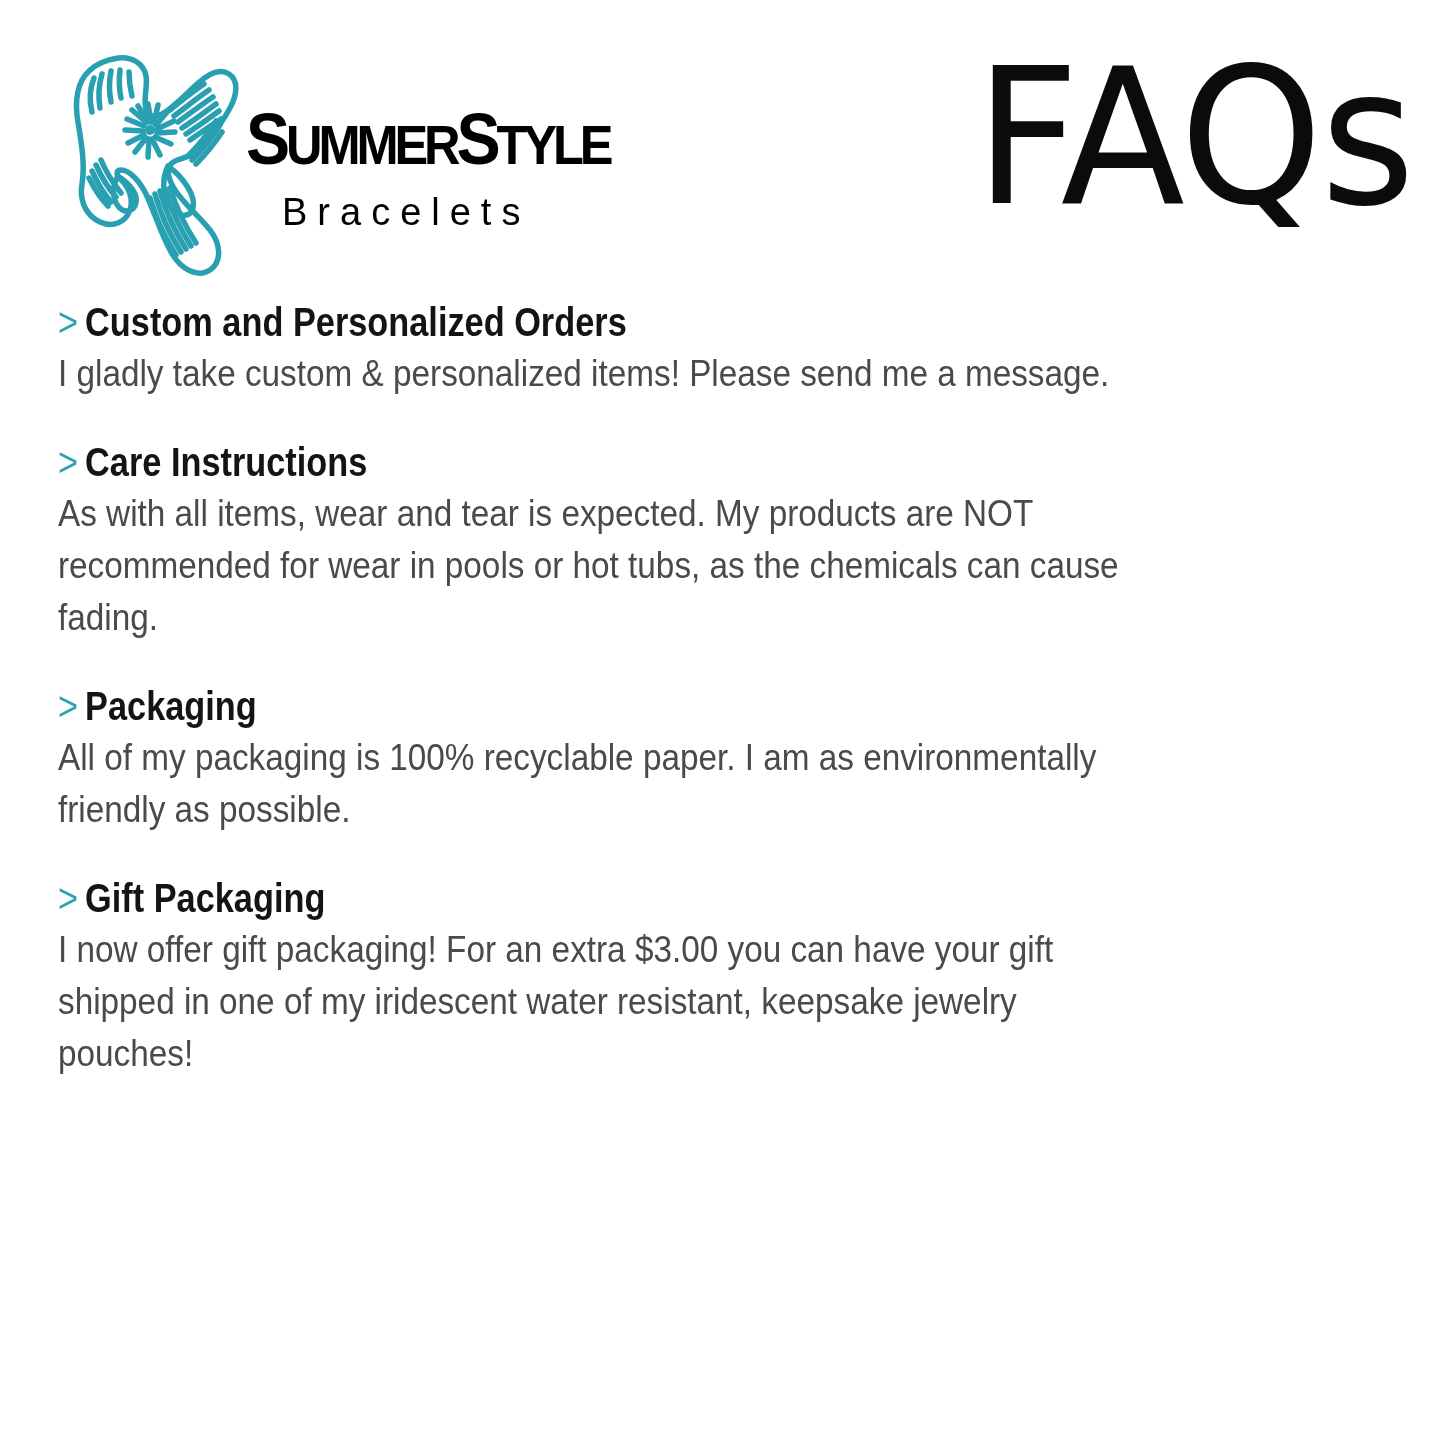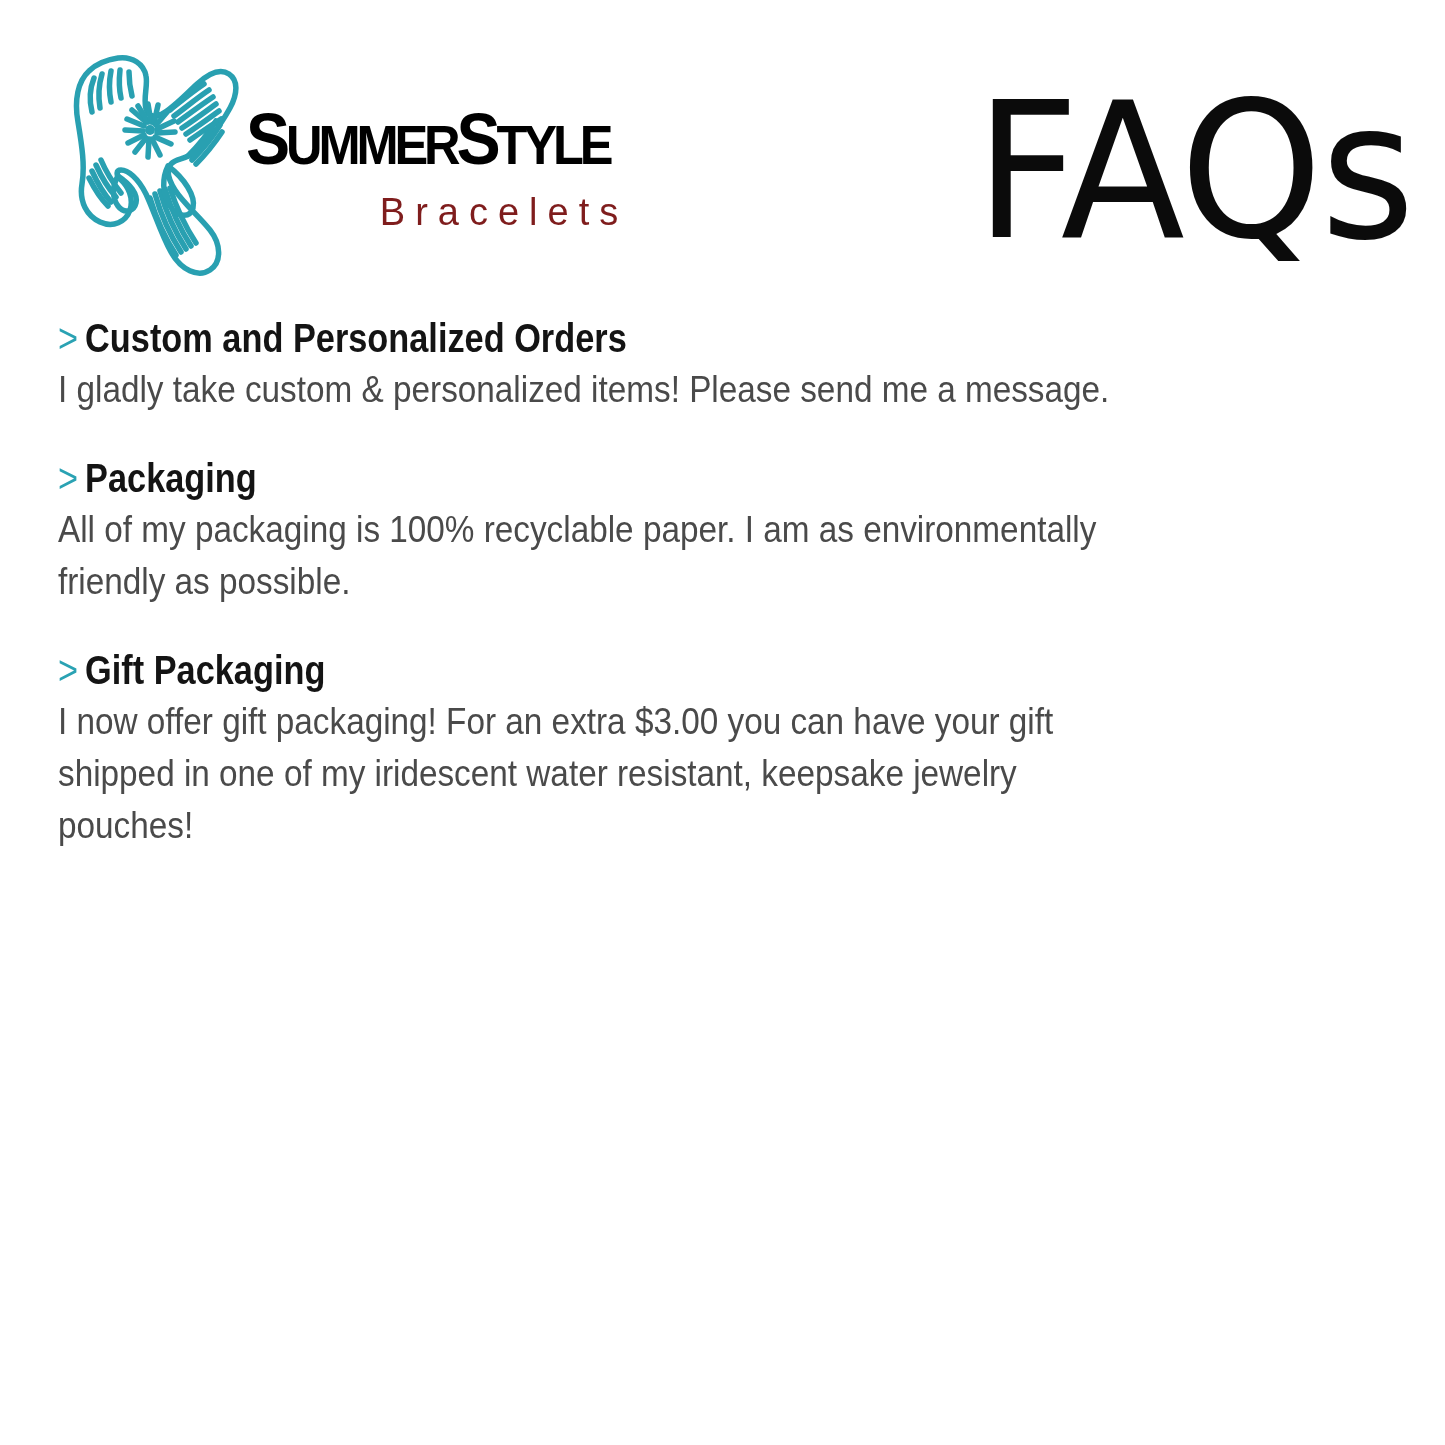--- a/index.html
+++ b/index.html
@@ -66,38 +66,36 @@
     transform: scaleX(0.92);
     transform-origin: left center;
     white-space: nowrap;
   }
   #brand-name .cap { font-size: 72px; }
   #brand-name .sml { font-size: 55px; }
 
   #brand-sub {
     display: block;
     margin-top: 6px;
-    margin-left: 96px;
+    margin-left: 36px;
     font-family: "Liberation Sans", sans-serif;
     font-weight: normal;
     font-size: 38px;
     line-height: 44px;
     letter-spacing: 10px;
-    color: #7f1d1d;
-    white-space: nowrap;
-    text-align: center;
+    color: #000000;
+    white-space: nowrap;
   }
 
   #faq-title-wrap {
     position: absolute;
     left: 975px;
     top: 34px;
     width: 420px;
     height: 205px;
-    margin-top: 34px;
   }
   #faq-title {
     font-family: "DejaVu Sans", sans-serif;
     font-weight: normal;
     font-size: 178px;
     line-height: 196px;
     letter-spacing: -2px;
     color: #0b0b0b;
     white-space: nowrap;
     transform: scaleX(1.02) scaleY(1.06);
@@ -106,21 +104,21 @@
 
   
   #faq-list {
     position: absolute;
     left: 58px;
     top: 296px;
     width: 1180px;
   }
 
   .faq-item {
-    margin: 16px 0 36px 0;
+    margin: 0 0 36px 0;
   }
   .faq-item:last-child { margin-bottom: 0; }
 
   .faq-heading {
     display: block;
     font-family: "Liberation Sans", sans-serif;
     font-weight: bold;
     font-size: 39px;
     line-height: 50px;
     color: #141414;
@@ -256,20 +254,26 @@
 
     <div class="faq-item">
       <div class="faq-heading">
         <span class="chev">&gt;</span><span>Custom and Personalized Orders</span>
       </div>
       <p class="faq-body">I gladly take custom &amp; personalized items! Please send me a message.</p>
     </div>
 
 
 
+    <div class="faq-item">
+      <div class="faq-heading">
+        <span class="chev">&gt;</span><span>Care Instructions</span>
+      </div>
+      <p class="faq-body">As with all items, wear and tear is expected. My products are NOT recommended for wear in pools or hot tubs, as the chemicals can cause fading.</p>
+    </div>
 
     <div class="faq-item">
       <div class="faq-heading">
         <span class="chev">&gt;</span><span>Packaging</span>
       </div>
       <p class="faq-body">All of my packaging is 100% recyclable paper. I am as environmentally friendly as possible.</p>
     </div>
 
     <div class="faq-item">
       <div class="faq-heading">

